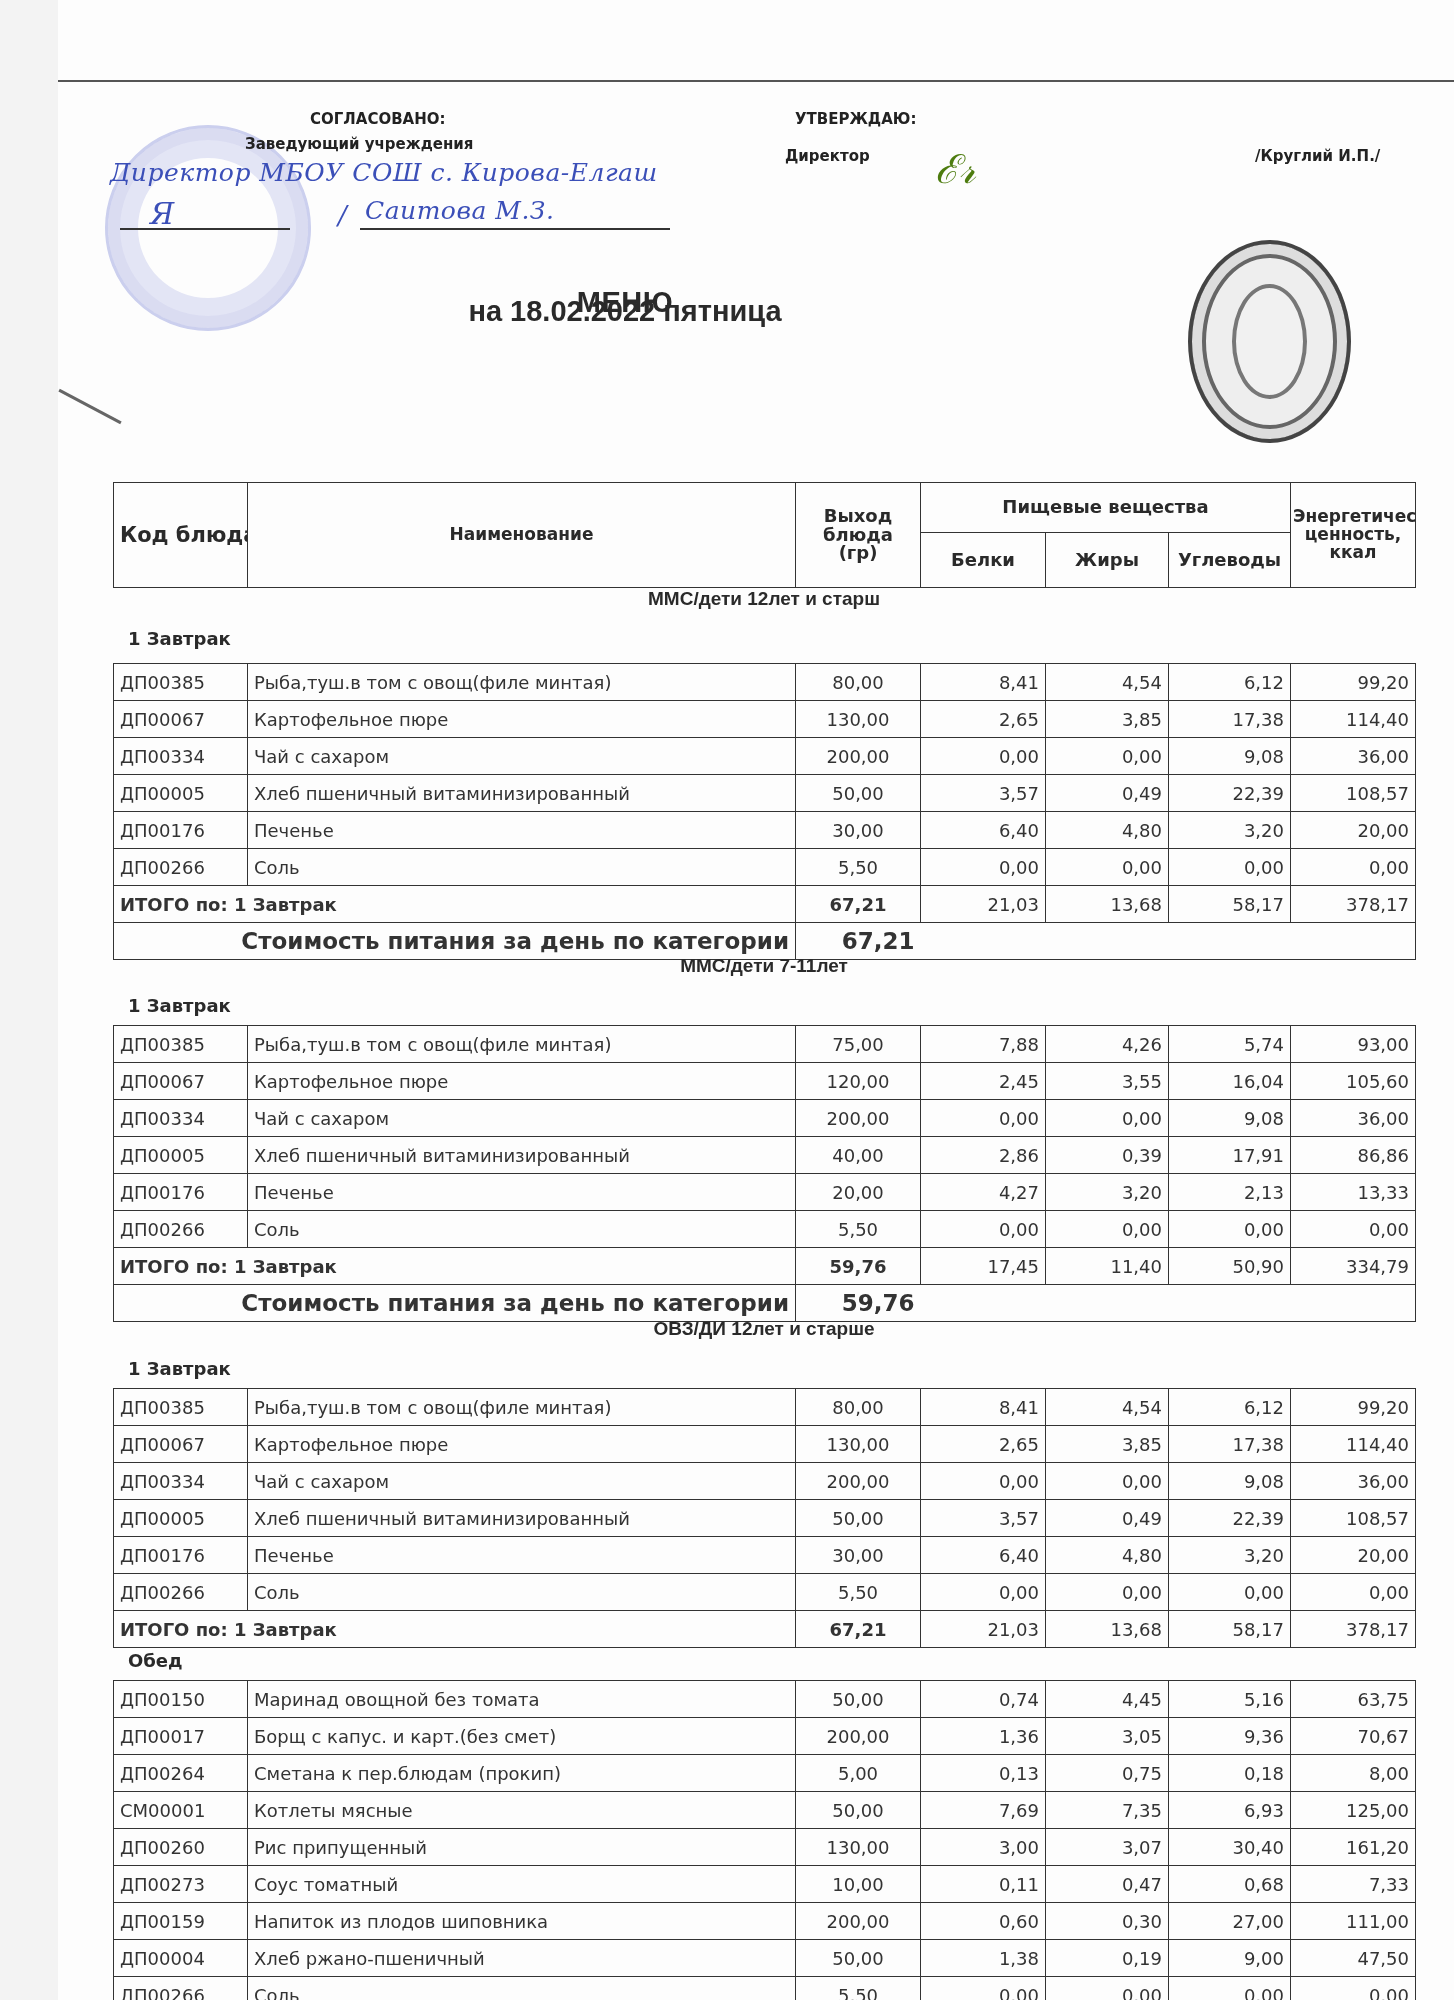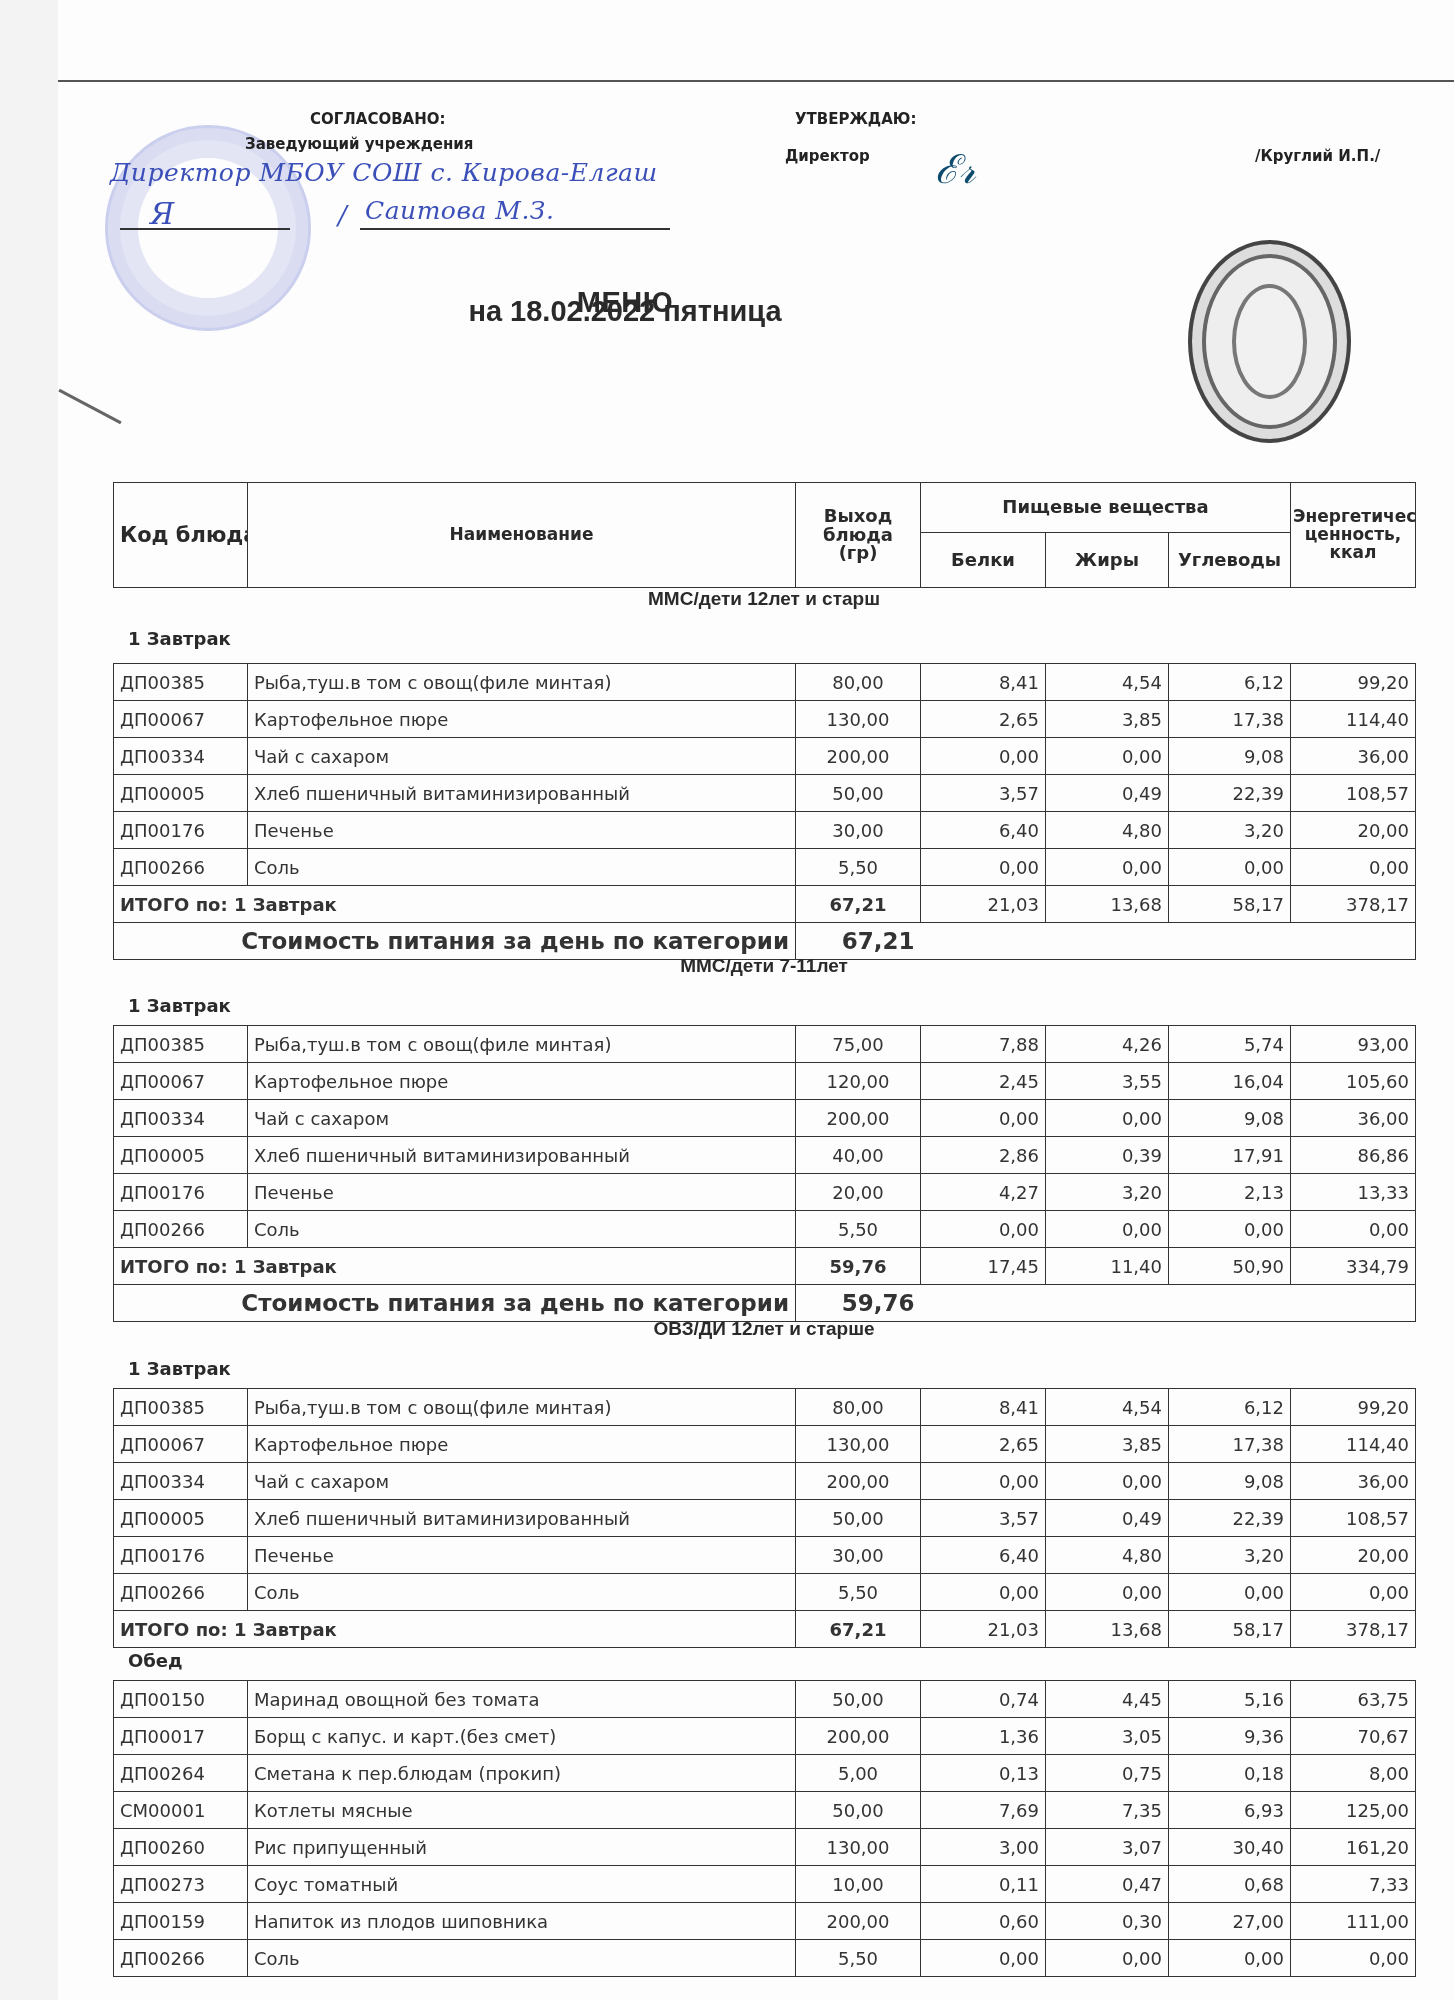--- a/index.html
+++ b/index.html
@@ -51,21 +51,21 @@
 <div class="abs hdr-bold" style="left:245px; top:135px;">Заведующий  учреждения</div>
 <div class="abs handwriting" style="left:110px; top:158px;">Директор МБОУ СОШ с. Кирова-Елгаш</div>
 <div class="abs sig-line" style="left:120px; top:228px; width:170px;"></div>
 <div class="abs handwriting" style="left:150px; top:196px; font-size:30px;">Я</div>
 <div class="abs handwriting" style="left:338px; top:200px; font-size:26px;">/</div>
 <div class="abs handwriting" style="left:365px; top:196px;">Саитова М.З.</div>
 <div class="abs sig-line" style="left:360px; top:228px; width:310px;"></div>
 
 <div class="abs hdr-bold" style="left:795px; top:110px;">УТВЕРЖДАЮ:</div>
 <div class="abs hdr-bold" style="left:785px; top:147px;">Директор</div>
-<div class="abs" style="left:935px; top:140px; font-family:Liberation Serif, serif; font-style:italic; font-size:40px; color:#0c4a6e;">ℰ𝓇</div>
+<div class="abs" style="left:935px; top:140px; font-family:Liberation Serif, serif; font-style:italic; font-size:40px; color:#4d7c0f;">ℰ𝓇</div>
 <div class="abs hdr-bold" style="left:1255px; top:147px;">/Круглий И.П./</div>
 <div class="abs stamp-dark" style="left:1188px; top:240px; width:155px; height:195px;"></div>
 
 <div class="abs title1" style="left:0; width:1250px; text-align:center; top:250px;">МЕНЮ</div>
 <div class="abs title2" style="left:0; width:1250px; text-align:center; top:295px;">на 18.02.2022  пятница</div>
 
 <table style="top:482px; width:1302px;">
   <colgroup>
       <col style="width:134px">
       <col style="width:548px">
@@ -402,20 +402,29 @@
         <tr>
           <td>ДП00159</td>
           <td>Напиток из плодов шиповника</td>
           <td class="yield">200,00</td>
           <td class="num">0,60</td>
           <td class="num">0,30</td>
           <td class="num">27,00</td>
           <td class="num">111,00</td>
         </tr>
         <tr>
+          <td>ДП00004</td>
+          <td>Хлеб ржано-пшеничный</td>
+          <td class="yield">50,00</td>
+          <td class="num">1,38</td>
+          <td class="num">0,19</td>
+          <td class="num">9,00</td>
+          <td class="num">47,50</td>
+        </tr>
+        <tr>
           <td>ДП00266</td>
           <td>Соль</td>
           <td class="yield">5,50</td>
           <td class="num">0,00</td>
           <td class="num">0,00</td>
           <td class="num">0,00</td>
           <td class="num">0,00</td>
         </tr>
       </tbody>
     </table>

